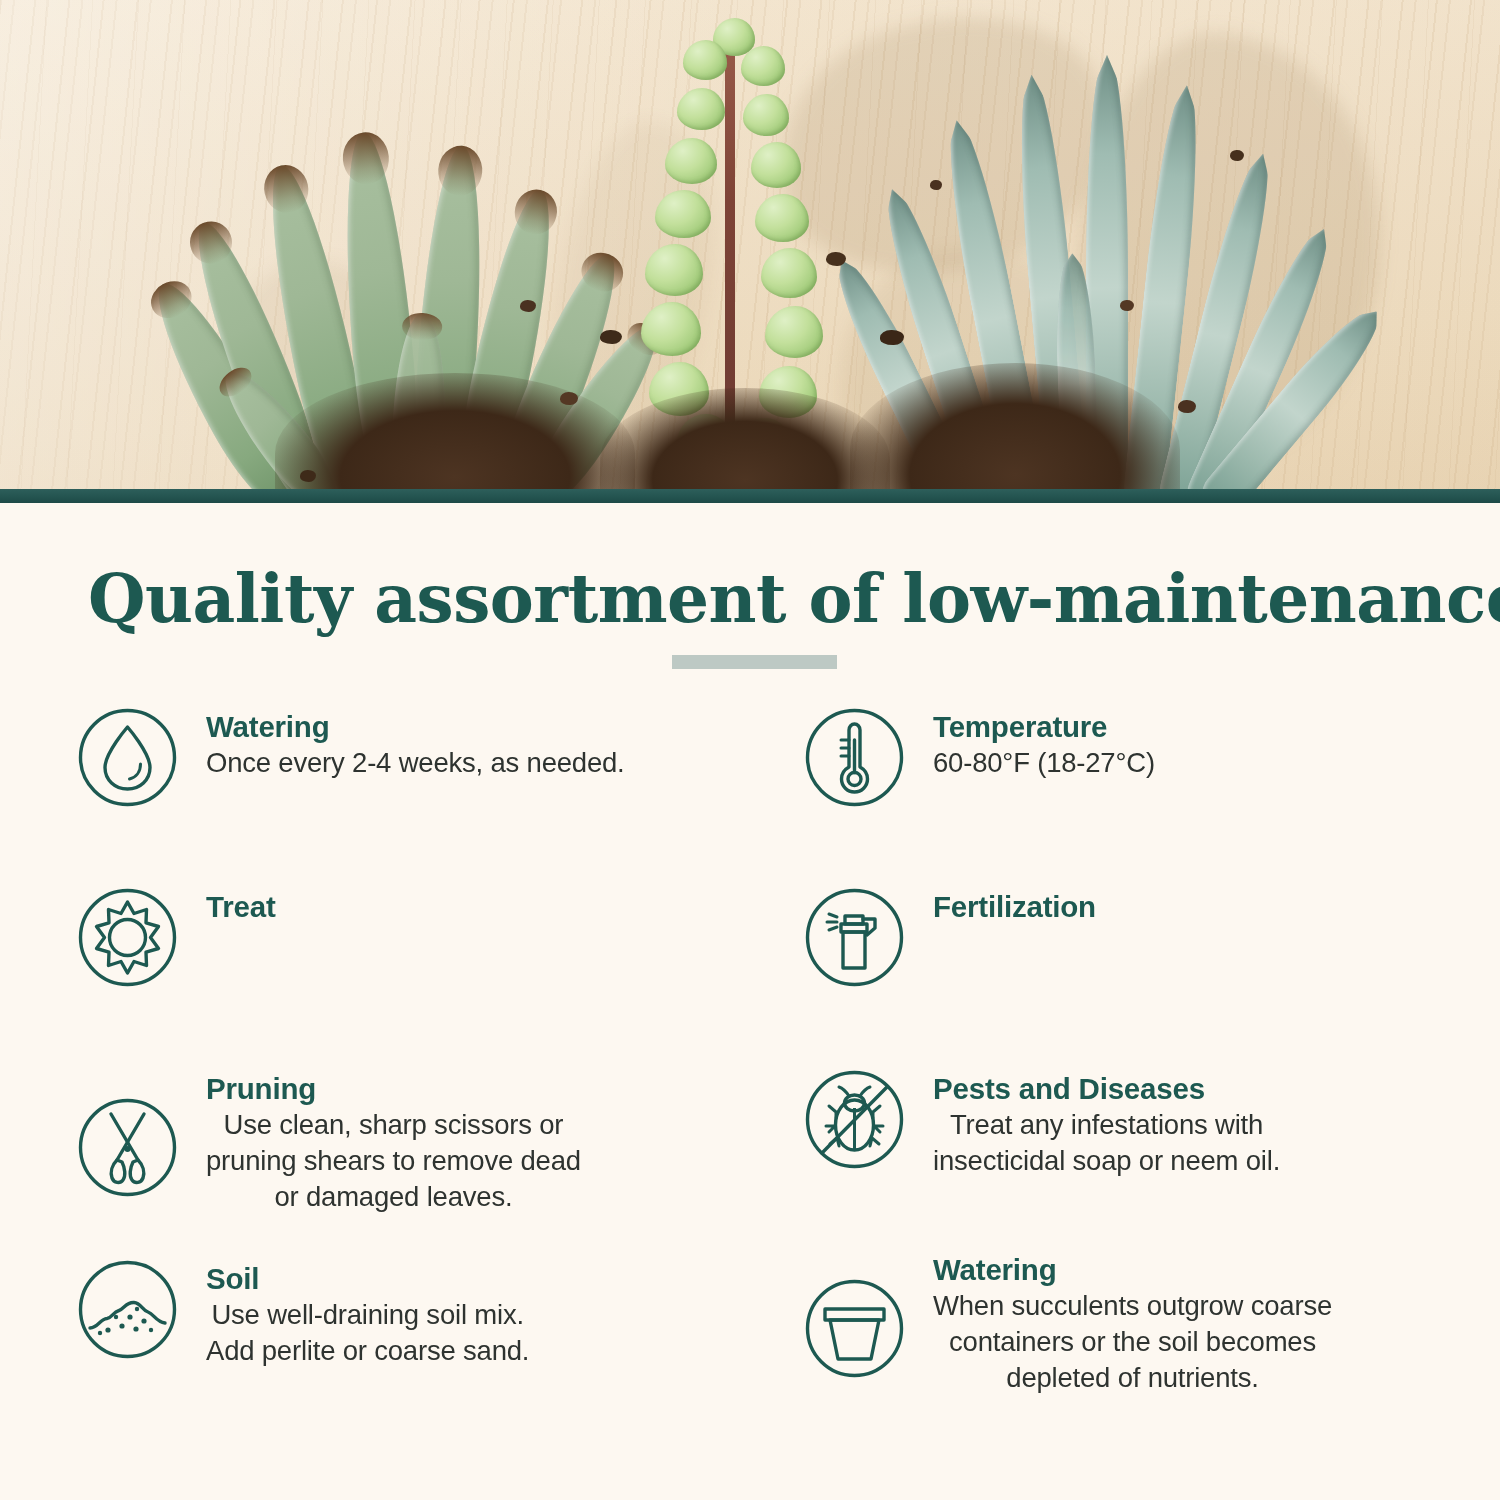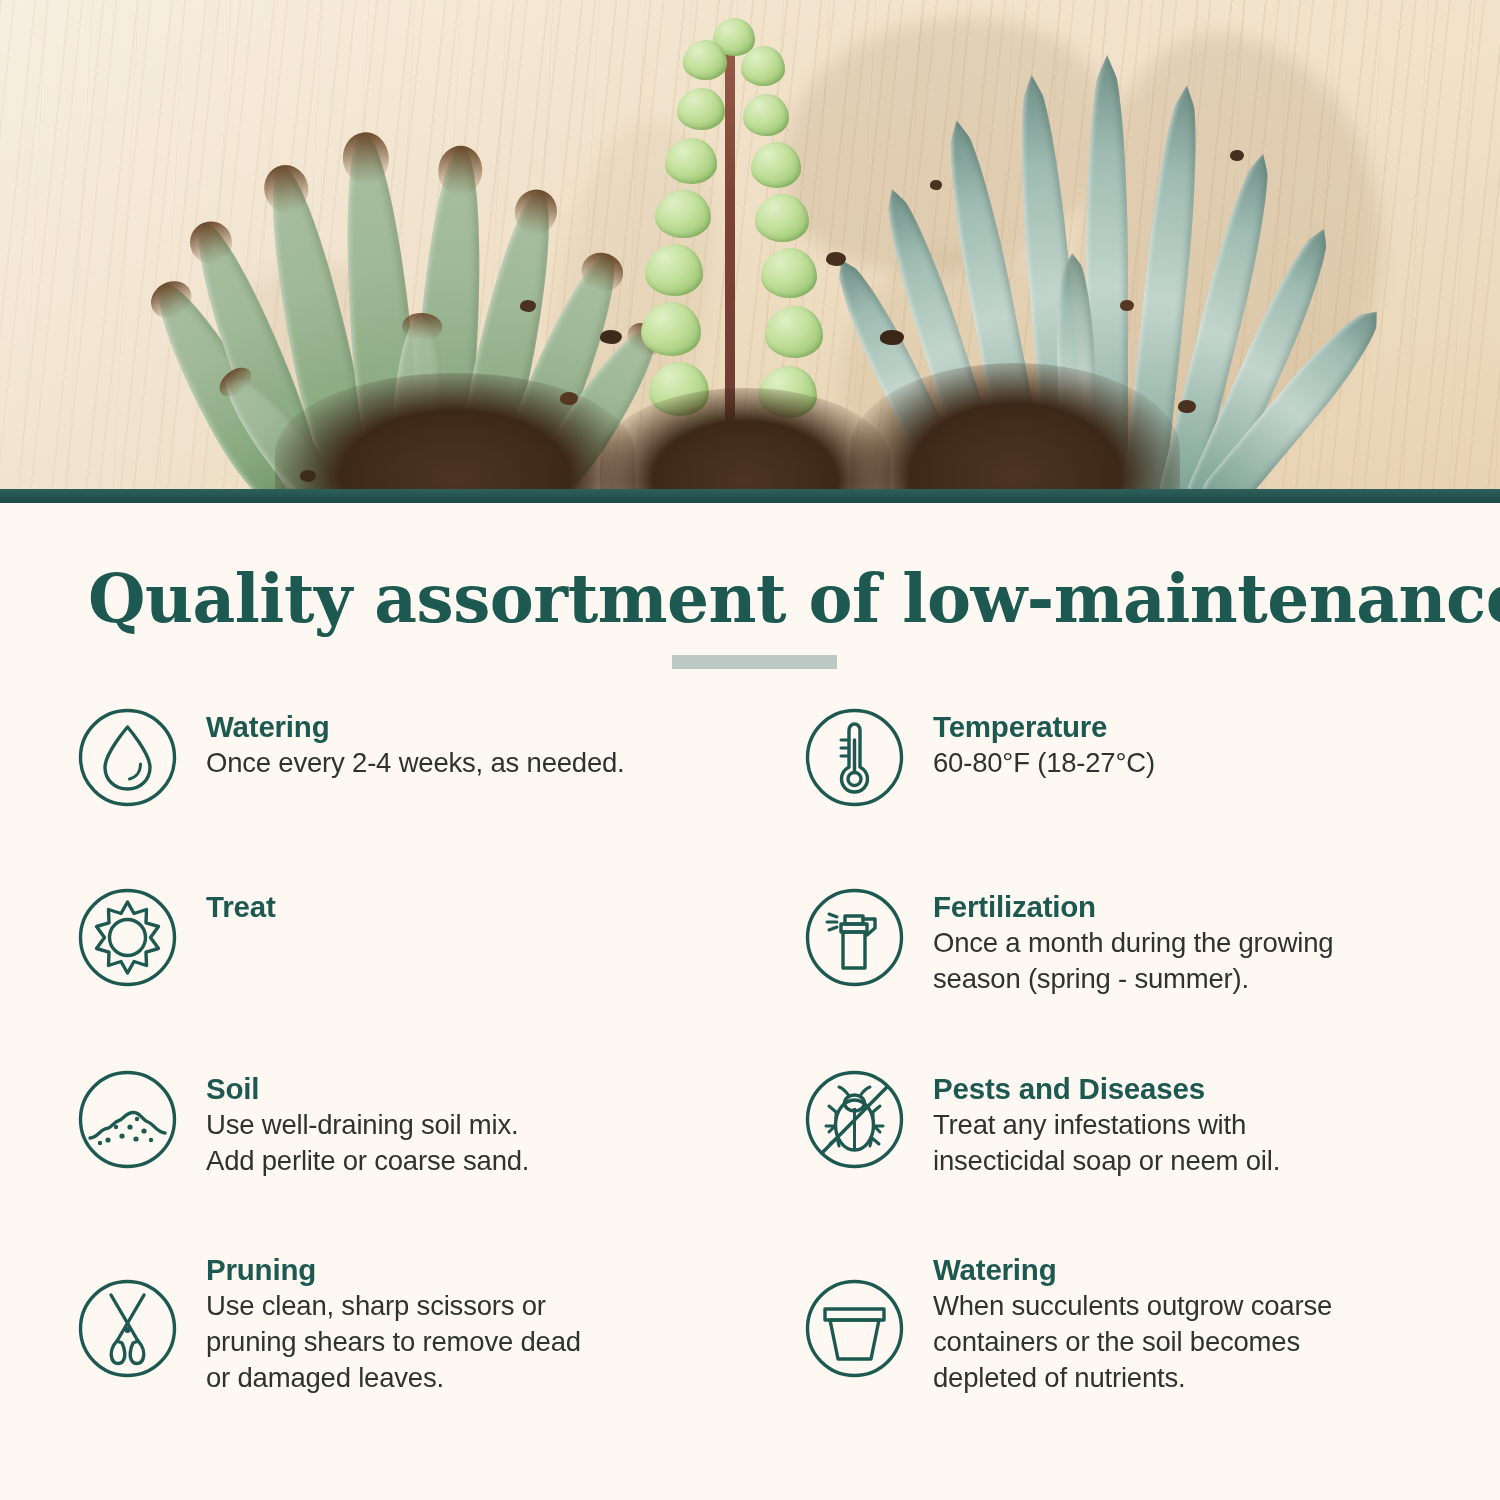--- a/index.html
+++ b/index.html
@@ -142,20 +142,21 @@
     letter-spacing:-.2px;
     margin-bottom:2px;
   }
   .item-body {
     font-size:27.5px;
     font-weight:400;
     color:#2e3330;
     line-height:1.30;
     letter-spacing:-.2px;
     white-space:pre-line;
+    text-align:center;
   }
 
   svg { display:block; }
 </style>
 </head>
 <body>
 
 <div class="photo">
   <div class="wood"></div>
 
@@ -260,20 +261,39 @@
             <circle cx="49.5" cy="49.5" r="47"></circle>
             <path d="M49.5 14 L56 25.5 L68.5 21.5 L68 34.8 L80.5 38.5 L72.5 49.5 L80.5 60.5 L68 64.2 L68.5 77.5 L56 73.5 L49.5 85 L43 73.5 L30.5 77.5 L31 64.2 L18.5 60.5 L26.5 49.5 L18.5 38.5 L31 34.8 L30.5 21.5 L43 25.5 Z" stroke-linejoin="round"></path>
             <circle cx="49.5" cy="49.5" r="18"></circle>
           </svg>
         </div>
         <div class="txt">
           <div class="item-title">Treat</div>
         </div>
       </div>
 
+      <div class="item" style="height:190px; align-items:flex-start;">
+        <div class="icon-wrap" style="margin-top:28px;">
+          <svg width="99" height="99" viewBox="0 0 99 99" fill="none" stroke="#1d5951" stroke-width="3.4">
+            <circle cx="49.5" cy="49.5" r="47"></circle>
+            <path d="M33 16 L60 62" stroke-linecap="round"></path>
+            <path d="M66 16 L39 62" stroke-linecap="round"></path>
+            <path d="M39 62 C34 67 32 74 34 80 C36 85 42 86 45 82 C48 78 47 70 44 64 Z" stroke-linejoin="round"></path>
+            <path d="M60 62 C65 67 67 74 65 80 C63 85 57 86 54 82 C51 78 52 70 55 64 Z" stroke-linejoin="round"></path>
+            <circle cx="49.5" cy="51" r="3" fill="#1d5951" stroke="none"></circle>
+          </svg>
+        </div>
+        <div class="txt">
+          <div class="item-title">Pruning</div>
+          <div class="item-body">Use clean, sharp scissors or
+pruning shears to remove dead
+or damaged leaves.</div>
+        </div>
+      </div>
+
       <div class="item" style="height:181px;">
         <div class="icon-wrap">
           <svg width="99" height="99" viewBox="0 0 99 99" fill="none" stroke="#1d5951" stroke-width="3.4">
             <circle cx="49.5" cy="49.5" r="47"></circle>
             <path d="M12 68 C20 68 22 59 29 58.5 C34 58 35 52 41 50.5 C46 49 48 42 56 42.5 C63 43 64 50 70 52 C76 54 78 62 87 63" stroke-linejoin="round" stroke-linecap="round"></path>
             <circle cx="30" cy="70" r="2.6" fill="#1d5951" stroke="none"></circle>
             <circle cx="44" cy="66" r="2.6" fill="#1d5951" stroke="none"></circle>
             <circle cx="58" cy="69" r="2.6" fill="#1d5951" stroke="none"></circle>
             <circle cx="52" cy="57" r="2.6" fill="#1d5951" stroke="none"></circle>
             <circle cx="66" cy="61" r="2.6" fill="#1d5951" stroke="none"></circle>
@@ -283,39 +303,20 @@
             <circle cx="73" cy="70" r="2.2" fill="#1d5951" stroke="none"></circle>
           </svg>
         </div>
         <div class="txt">
           <div class="item-title">Soil</div>
           <div class="item-body">Use well-draining soil mix.
 Add perlite or coarse sand.</div>
         </div>
       </div>
 
-      <div class="item" style="height:190px; align-items:flex-start;">
-        <div class="icon-wrap" style="margin-top:28px;">
-          <svg width="99" height="99" viewBox="0 0 99 99" fill="none" stroke="#1d5951" stroke-width="3.4">
-            <circle cx="49.5" cy="49.5" r="47"></circle>
-            <path d="M33 16 L60 62" stroke-linecap="round"></path>
-            <path d="M66 16 L39 62" stroke-linecap="round"></path>
-            <path d="M39 62 C34 67 32 74 34 80 C36 85 42 86 45 82 C48 78 47 70 44 64 Z" stroke-linejoin="round"></path>
-            <path d="M60 62 C65 67 67 74 65 80 C63 85 57 86 54 82 C51 78 52 70 55 64 Z" stroke-linejoin="round"></path>
-            <circle cx="49.5" cy="51" r="3" fill="#1d5951" stroke="none"></circle>
-          </svg>
-        </div>
-        <div class="txt">
-          <div class="item-title">Pruning</div>
-          <div class="item-body">Use clean, sharp scissors or
-pruning shears to remove dead
-or damaged leaves.</div>
-        </div>
-      </div>
-
     </div>
 
     <div class="col">
 
       <div class="item" style="height:180px;">
         <div class="icon-wrap">
           <svg width="99" height="99" viewBox="0 0 99 99" fill="none" stroke="#1d5951" stroke-width="3.4">
             <circle cx="49.5" cy="49.5" r="47"></circle>
             <path d="M44 22 C44 18.7 46.5 16 49.5 16 C52.5 16 55 18.7 55 22 L55 59 C59.5 61.5 62.5 66 62.5 71 C62.5 78.2 56.7 84 49.5 84 C42.3 84 36.5 78.2 36.5 71 C36.5 66 39.5 61.5 44 59 Z" stroke-linejoin="round"></path>
             <circle cx="49.5" cy="71" r="6.5"></circle>
@@ -339,22 +340,20 @@
             <path d="M58 31 L70 31 L70 40 L62 47" stroke-linejoin="round" stroke-linecap="round"></path>
             <path d="M36 36 L62 36 L62 44 L36 44 Z" stroke-linejoin="round"></path>
             <path d="M38 44 L60 44 L60 80 L38 80 Z" stroke-linejoin="round"></path>
             <path d="M32 29 L24 26" stroke-linecap="round" stroke-width="3"></path>
             <path d="M32 34 L22 34" stroke-linecap="round" stroke-width="3"></path>
             <path d="M32 39 L24 42" stroke-linecap="round" stroke-width="3"></path>
           </svg>
         </div>
         <div class="txt">
           <div class="item-title">Fertilization</div>
-          <div class="item-body">Once a month during the growing
-season (spring - summer).</div>
         </div>
       </div>
 
       <div class="item" style="height:181px;">
         <div class="icon-wrap">
           <svg width="99" height="99" viewBox="0 0 99 99" fill="none" stroke="#1d5951" stroke-width="3.4">
             <circle cx="49.5" cy="49.5" r="47"></circle>
             <ellipse cx="49.5" cy="55" rx="19" ry="25"></ellipse>
             <ellipse cx="49.5" cy="33" rx="10" ry="8"></ellipse>
             <path d="M49.5 38 L49.5 80" stroke-width="3"></path>

